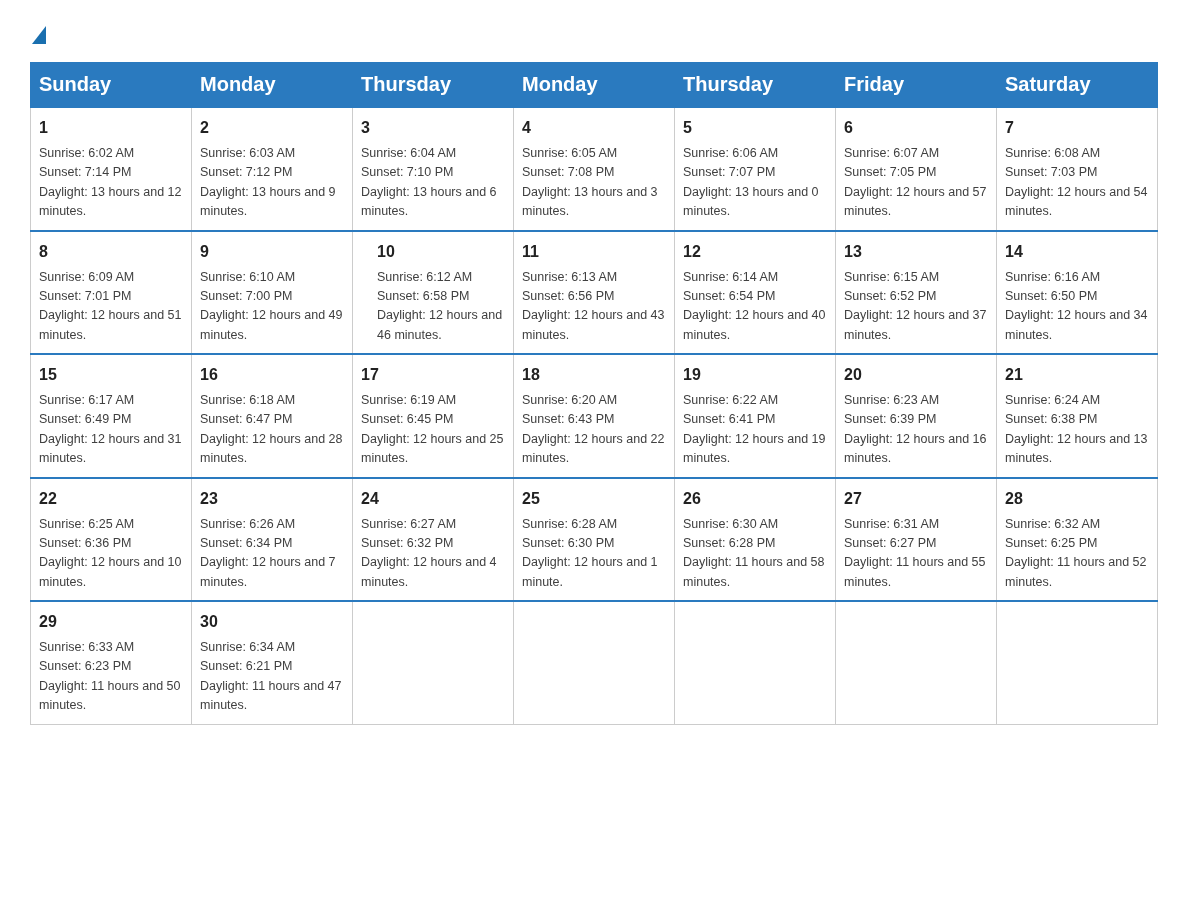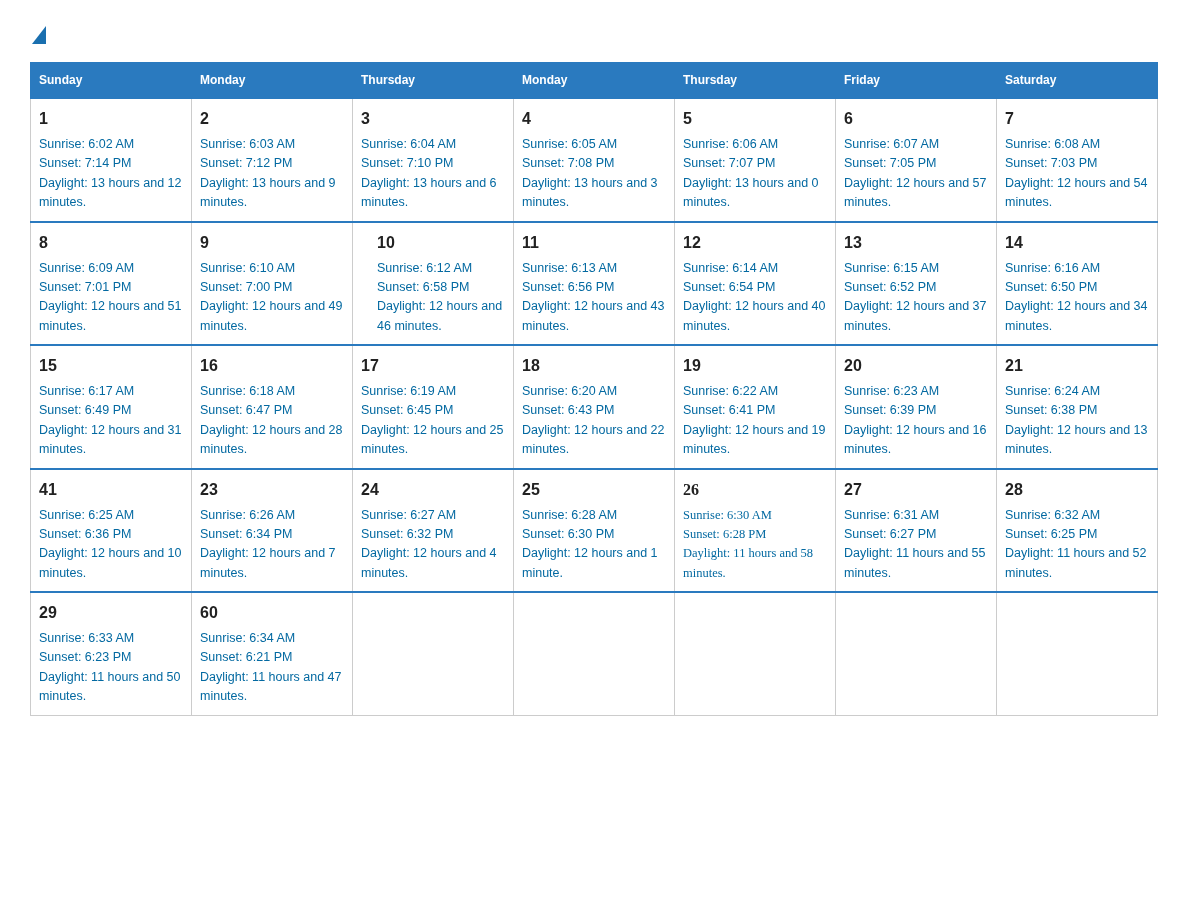--- a/index.html
+++ b/index.html
@@ -56,21 +56,21 @@
     .calendar {
       width: 100%;
       border-collapse: collapse;
       table-layout: fixed;
     }
     .calendar thead th {
       background-color: #2a7abf;
       color: white;
       padding: 10px 8px;
       text-align: left;
-      font-size: 12px;
+      font-size: 20px;
       font-weight: 600;
       border: 1px solid #2a7abf;
     }
     .calendar tbody td {
       border: 1px solid #ccc;
       vertical-align: top;
       padding: 8px;
       font-size: 13px;
       color: #333;
       line-height: 1.5;
@@ -79,21 +79,21 @@
     }
     .day-number {
       font-size: 16px;
       font-weight: bold;
       color: #222;
       display: block;
       margin-bottom: 4px;
     }
     .day-info {
       font-size: 12.5px;
-      color: #0369a1;
+      color: #404040;
       line-height: 1.55;
     }
     .empty-cell {
       background: #fff;
     }
     .calendar tbody tr td {
       border-top: 2px solid #2a7abf;
     }
     .calendar tbody tr td + td {
       border-top: 2px solid #2a7abf;
@@ -226,55 +226,55 @@
           <span class="day-number">20</span>
           <div class="day-info">Sunrise: 6:23 AM<br>Sunset: 6:39 PM<br>Daylight: 12 hours and 16 minutes.</div>
         </td>
         <td style="border-top: 2px solid rgb(42, 122, 191);">
           <span class="day-number">21</span>
           <div class="day-info">Sunrise: 6:24 AM<br>Sunset: 6:38 PM<br>Daylight: 12 hours and 13 minutes.</div>
         </td>
       </tr>
       <tr class="row-separator">
         <td style="border-top: 2px solid rgb(42, 122, 191);">
-          <span class="day-number">41</span>
+          <span class="day-number">22</span>
           <div class="day-info">Sunrise: 6:25 AM<br>Sunset: 6:36 PM<br>Daylight: 12 hours and 10 minutes.</div>
         </td>
         <td style="border-top: 2px solid rgb(42, 122, 191);">
           <span class="day-number">23</span>
           <div class="day-info">Sunrise: 6:26 AM<br>Sunset: 6:34 PM<br>Daylight: 12 hours and 7 minutes.</div>
         </td>
         <td style="border-top: 2px solid rgb(42, 122, 191); border-radius: 11px;">
           <span class="day-number">24</span>
           <div class="day-info">Sunrise: 6:27 AM<br>Sunset: 6:32 PM<br>Daylight: 12 hours and 4 minutes.</div>
         </td>
         <td style="border-top: 2px solid rgb(42, 122, 191);">
           <span class="day-number">25</span>
           <div class="day-info">Sunrise: 6:28 AM<br>Sunset: 6:30 PM<br>Daylight: 12 hours and 1 minute.</div>
         </td>
-        <td style="border-top: 2px solid rgb(42, 122, 191); font-family: Liberation Serif, serif;">
+        <td style="border-top: 2px solid rgb(42, 122, 191);">
           <span class="day-number">26</span>
           <div class="day-info">Sunrise: 6:30 AM<br>Sunset: 6:28 PM<br>Daylight: 11 hours and 58 minutes.</div>
         </td>
         <td style="border-top: 2px solid rgb(42, 122, 191);">
           <span class="day-number">27</span>
           <div class="day-info">Sunrise: 6:31 AM<br>Sunset: 6:27 PM<br>Daylight: 11 hours and 55 minutes.</div>
         </td>
         <td style="border-top: 2px solid rgb(42, 122, 191);">
           <span class="day-number">28</span>
           <div class="day-info">Sunrise: 6:32 AM<br>Sunset: 6:25 PM<br>Daylight: 11 hours and 52 minutes.</div>
         </td>
       </tr>
       <tr class="row-separator">
         <td style="border-top: 2px solid rgb(42, 122, 191); margin-top: 44px;">
           <span class="day-number">29</span>
           <div class="day-info">Sunrise: 6:33 AM<br>Sunset: 6:23 PM<br>Daylight: 11 hours and 50 minutes.</div>
         </td>
         <td style="border-top: 2px solid rgb(42, 122, 191);">
-          <span class="day-number">60</span>
+          <span class="day-number">30</span>
           <div class="day-info">Sunrise: 6:34 AM<br>Sunset: 6:21 PM<br>Daylight: 11 hours and 47 minutes.</div>
         </td>
         <td class="empty-cell" style="border-top: 2px solid rgb(42, 122, 191);"></td>
         <td class="empty-cell" style="border-top: 2px solid rgb(42, 122, 191);"></td>
         <td class="empty-cell" style="border-top: 2px solid rgb(42, 122, 191);"></td>
         <td class="empty-cell" style="border-top: 2px solid rgb(42, 122, 191);"></td>
         <td class="empty-cell" style="border-top: 2px solid rgb(42, 122, 191);"></td>
       </tr>
     </tbody>
 </table>

